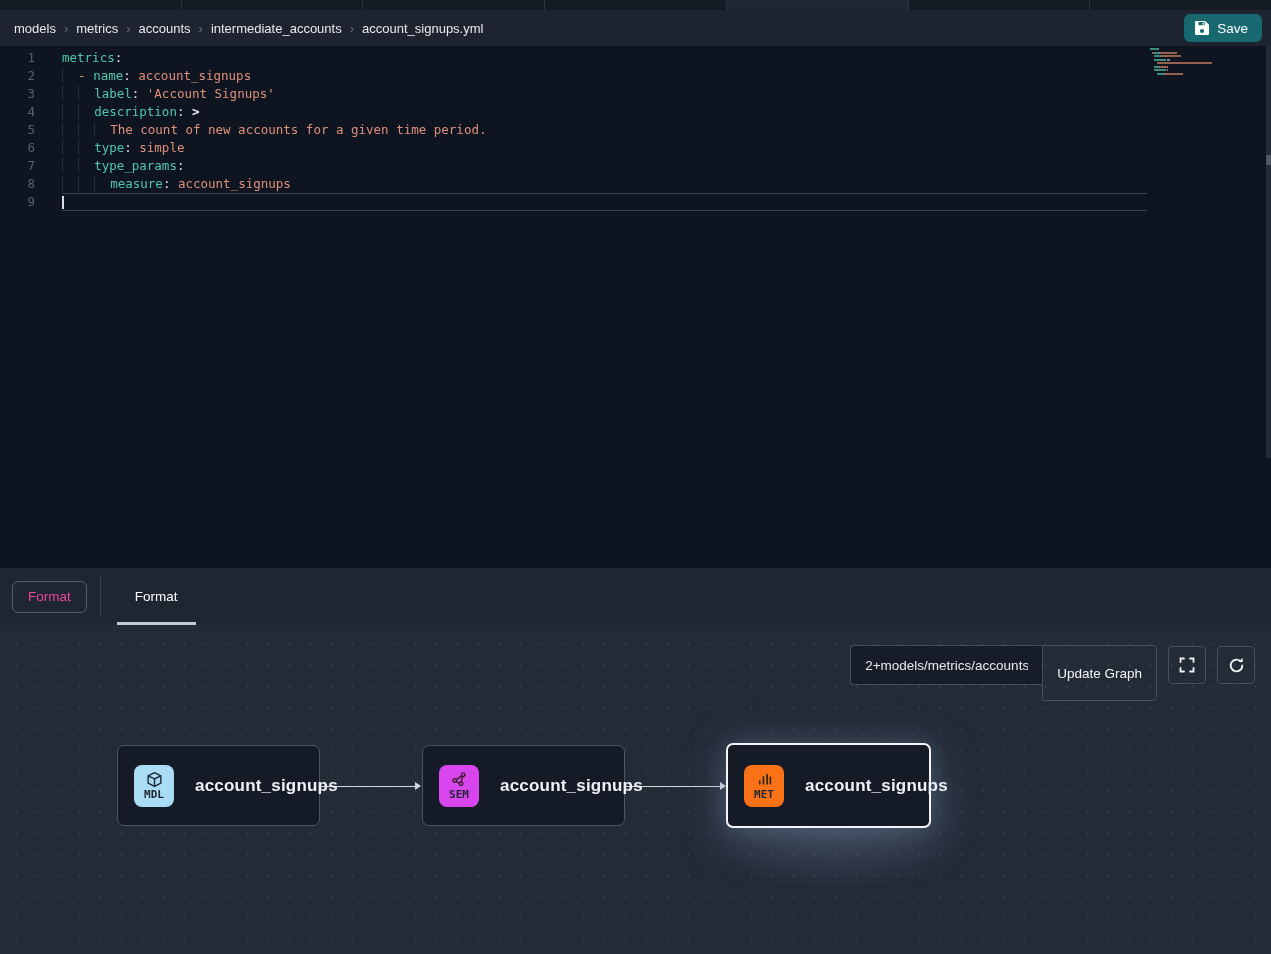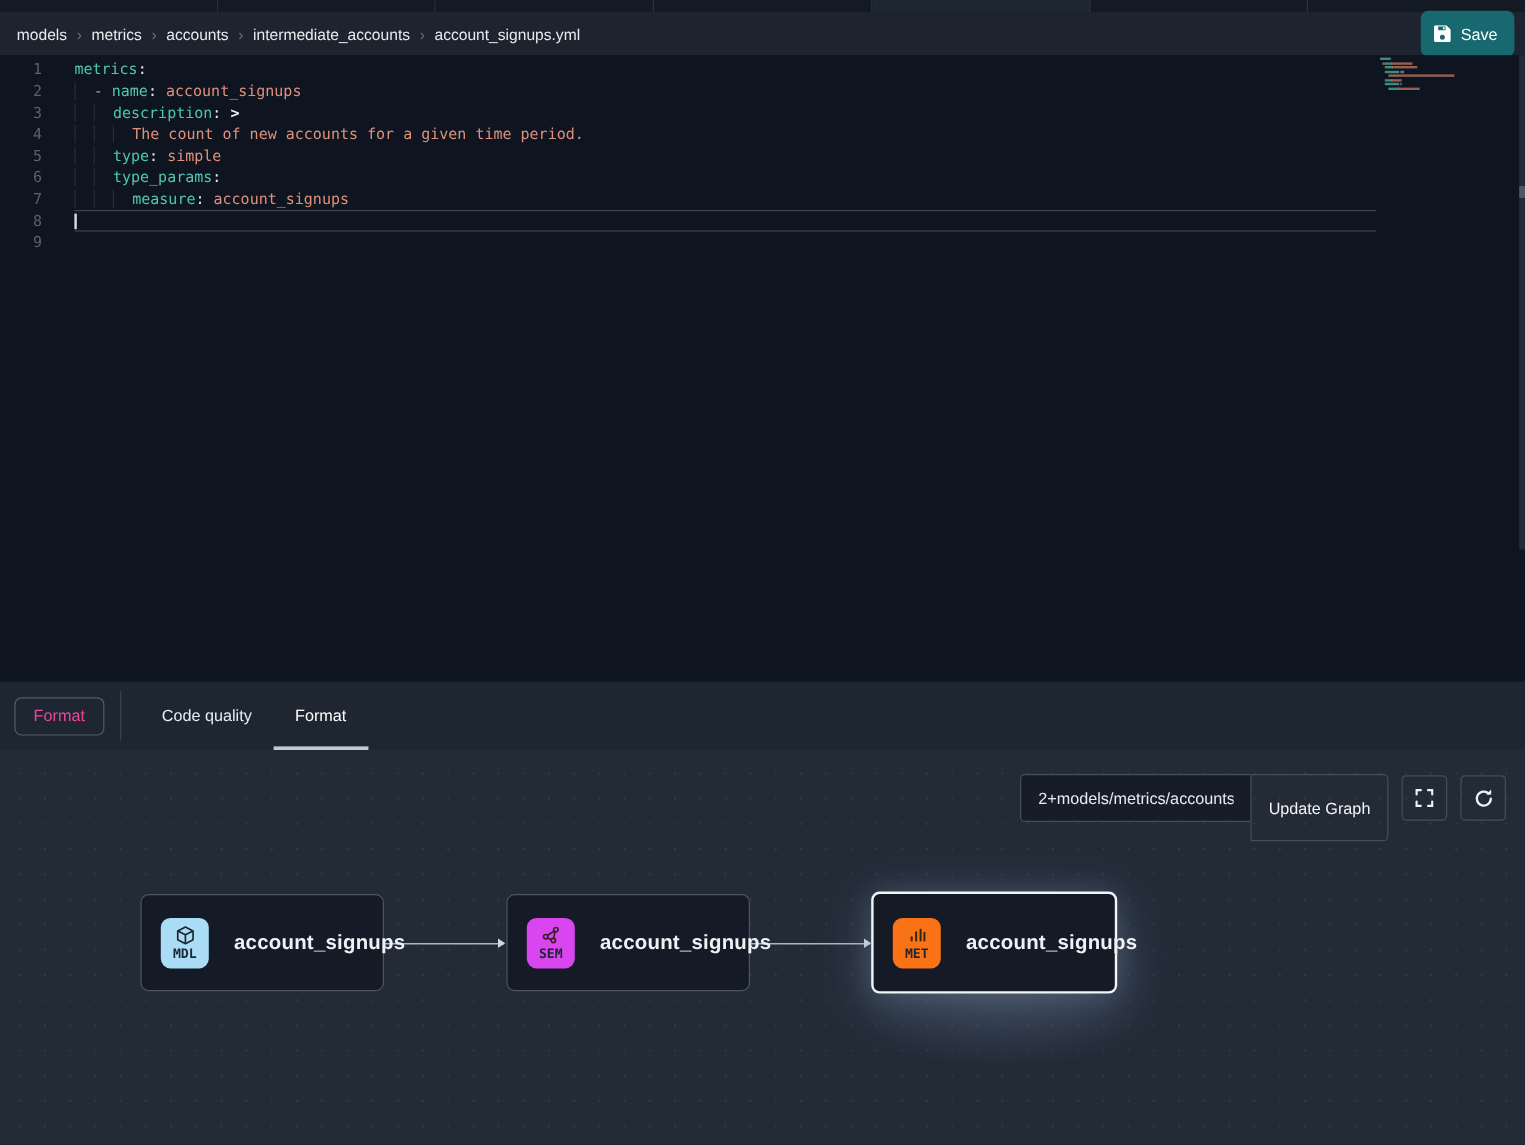--- a/index.html
+++ b/index.html
@@ -13,21 +13,21 @@
   .tseg:last-child { border-right:none; }
   .tseg.act { background:#1e2631; }
 
   
   .header { position:absolute; left:0; top:10px; width:1271px; height:36px;
     background:#1d242f; display:flex; align-items:center; padding:0 9px 0 14px; }
   .bc { display:flex; align-items:center; gap:8px; font-size:13px; color:#e7eaee; }
   .bc-item { cursor:default; }
   .bc-sep { color:#66707f; font-size:13px; }
   .spacer { flex:1; }
-  .save-btn { height:38px; padding:0 14px 0 11px; background:#17696f; color:#fff;
+  .save-btn { height:28px; padding:0 14px 0 11px; background:#17696f; color:#fff;
     border:none; border-radius:6px; display:flex; align-items:center; gap:8px;
     font-size:13.5px; font-family:"Liberation Sans",sans-serif; cursor:pointer; }
   .save-btn svg { display:block; }
 
   
   .editor { position:absolute; left:0; top:46px; width:1271px; height:522px;
     background:#0e1521; font-family:"DejaVu Sans Mono", monospace; font-size:12.5px; }
   .gutter { position:absolute; left:0; top:3px; width:62px; }
   .gutter .ln { height:18px; line-height:18px; text-align:right; padding-right:27px;
     color:#57616f; }
@@ -140,20 +140,21 @@
       <div class="ln">4</div>
       <div class="ln">5</div>
       <div class="ln">6</div>
       <div class="ln">7</div>
       <div class="ln">8</div>
       <div class="ln">9</div>
     </div>
   <div class="code">
       <div class="cline"><span class="tok key">metrics</span><span class="tok pun">:</span></div>
       <div class="cline"><span class="tok ind">  </span><span class="tok val">- </span><span class="tok key">name</span><span class="tok pun">:</span><span class="tok val"> account_signups</span></div>
+      <div class="cline"><span class="tok ind">  </span><span class="tok ind">  </span><span class="tok key">label</span><span class="tok pun">:</span><span class="tok val"> 'Account Signups'</span></div>
       <div class="cline"><span class="tok ind">  </span><span class="tok ind">  </span><span class="tok key">description</span><span class="tok pun">:</span><span class="tok pun"> </span><span class="tok op">&gt;</span></div>
       <div class="cline"><span class="tok ind">  </span><span class="tok ind">  </span><span class="tok ind">  </span><span class="tok val">The count of new accounts for a given time period.</span></div>
       <div class="cline"><span class="tok ind">  </span><span class="tok ind">  </span><span class="tok key">type</span><span class="tok pun">:</span><span class="tok val"> simple</span></div>
       <div class="cline"><span class="tok ind">  </span><span class="tok ind">  </span><span class="tok key">type_params</span><span class="tok pun">:</span></div>
       <div class="cline"><span class="tok ind">  </span><span class="tok ind">  </span><span class="tok ind">  </span><span class="tok key">measure</span><span class="tok pun">:</span><span class="tok val"> account_signups</span></div>
       <div class="cline current"><span class="cursor"></span></div>
     </div>
   <div class="minimap">
       <div class="mrow">
         <span class="mseg" style="left: 0px; width: 7.7px; background: rgb(61, 141, 126);"></span>
@@ -197,21 +198,20 @@
     </div>
   <div class="vscroll">
     <div class="vthumb"></div>
   </div>
 </div>
 
 <div class="panelbar">
   <button class="format-btn">Format</button>
   <div class="pdivider"></div>
   <div class="tabs">
-      <div class="tab">Code quality</div>
       <div class="tab active">Format</div>
     </div>
 </div>
 
 <div class="canvas">
   <div class="controls">
     <div class="selgroup">
       <input class="selinput" value="2+models/metrics/accounts/" style="">
       <button class="updbtn">Update Graph</button>
     </div>

